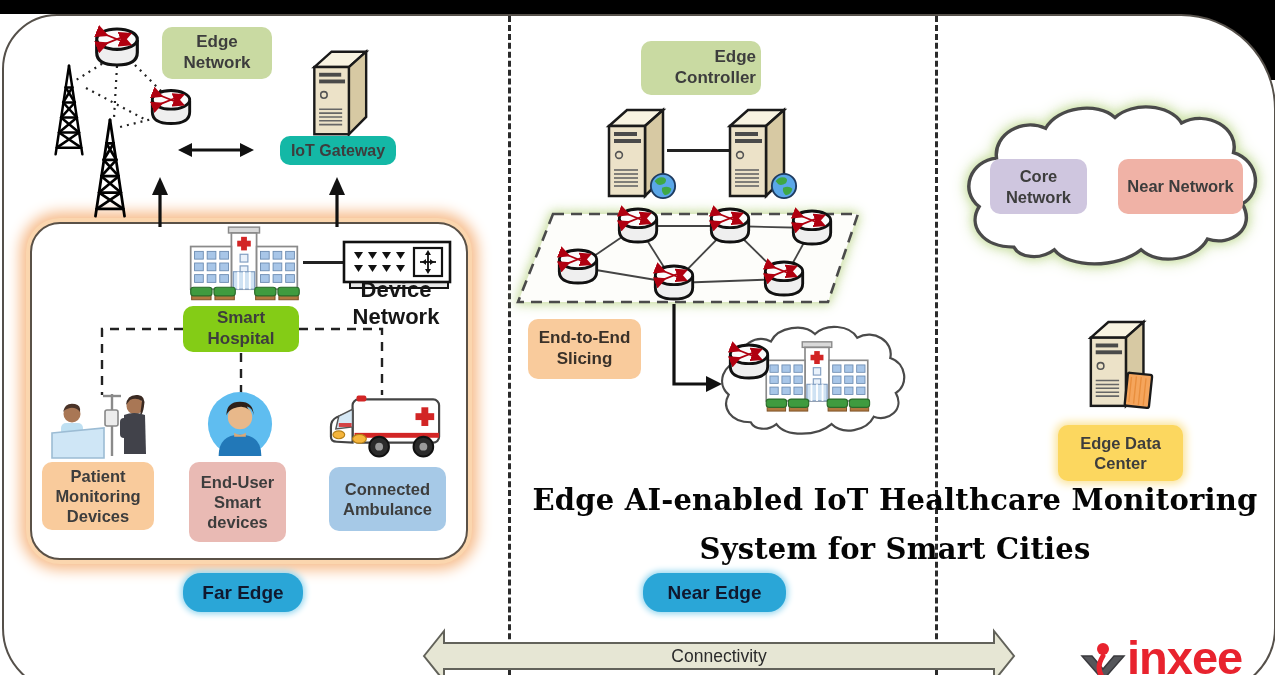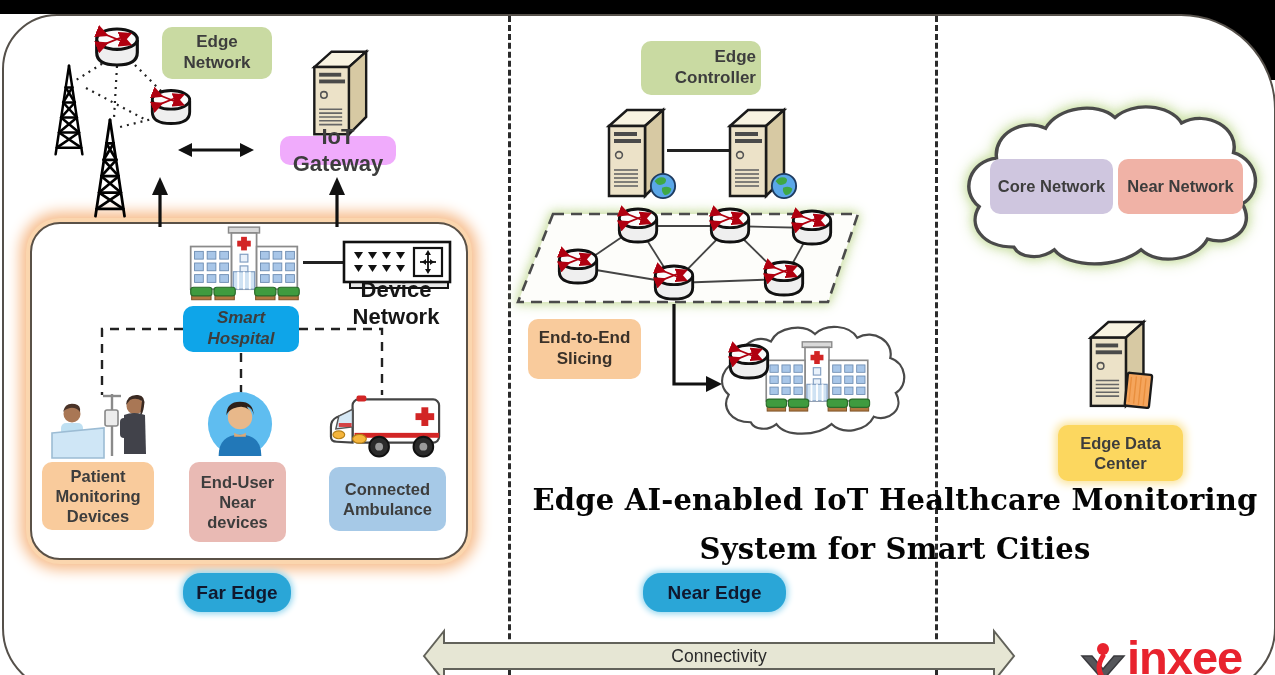--- a/index.html
+++ b/index.html
@@ -15,31 +15,31 @@
   #divider-1 { left:508px; } #divider-2 { left:935px; }
 
   
   .lbl { position:absolute; display:flex; align-items:center; justify-content:center; text-align:center;
     border-radius:10px; font-weight:600; color:#3d3d3d; line-height:1.22; z-index:6; padding:2px 5px; }
   .pill { position:absolute; display:flex; align-items:center; justify-content:center; border-radius:18px;
     background:#2aa6d7; color:#10182e; font-weight:700; font-size:19px; z-index:6;
     box-shadow:0 0 6px 2px #93d6ef; }
 
   #edge-network-label   { left:162px;  top:27px;  width:110px; height:52px; background:#c9daa2; font-size:17px; }
-  #iot-gateway-label    { left:280px;  top:136px; width:116px; height:29px; background:#f0abfc; font-size:22px; }
-  #smart-hospital-label { left:183px;  top:306px; width:116px; height:46px; background:#0ea5e9; font-size:17px;font-style:italic; }
+  #iot-gateway-label    { left:280px;  top:136px; width:116px; height:29px; background:#14b8a6; font-size:16px; }
+  #smart-hospital-label { left:183px;  top:306px; width:116px; height:46px; background:#84cc16; font-size:17px; }
   #device-network-label { left:326px;  top:293px; width:140px; height:22px; background:transparent; color:#161616; font-size:22px; }
   #patient-label        { left:42px;   top:462px; width:112px; height:68px; background:#f9cb9c; font-size:16.5px; }
   #enduser-label        { left:189px;  top:462px; width:97px;  height:80px; background:#e9bab4; font-size:16.5px; }
   #ambulance-label      { left:329px;  top:467px; width:117px; height:64px; background:#a6c9e7; font-size:16.5px; }
-  #far-edge-pill        { left:183px;  top:573px; width:108px; height:39px; }
+  #far-edge-pill        { left:183px;  top:573px; width:120px; height:39px; }
   #near-edge-pill       { left:643px;  top:573px; width:143px; height:39px; }
   #edge-controller-label{ left:641px;  top:41px;  width:120px; height:54px; background:#c9daa2; font-size:17px;text-align:right; }
   #slicing-label        { left:528px;  top:319px; width:113px; height:60px; background:#f9cb9c; font-size:17px; color:#3a3129; }
-  #core-label           { left:990px;  top:159px; width:123px; height:55px; background:#cfc6df; font-size:16.5px; }
+  #core-label           { left:990px;  top:159px; width:97px; height:55px; background:#cfc6df; font-size:16.5px; }
   #deep-label           { left:1118px; top:159px; width:125px; height:55px; background:#f0b2a6; font-size:16.5px; }
   #edc-label            { left:1058px; top:425px; width:125px; height:56px; background:#fcd75f; font-size:16.5px;
                           box-shadow:0 0 8px 3px #fbe49b; }
 
   
   .orange-box { position:absolute; left:30px; top:222px; width:438px; height:338px; background:#fff;
     border:2.5px solid #5a5147; border-radius:30px; z-index:5;
     box-shadow:0 0 0 4px #fbd6ae, 0 0 14px 10px #f7bd8d; }
   .icon { position:absolute; z-index:6; }
   .conn { position:absolute; background:#222; z-index:5; }
@@ -285,21 +285,21 @@
 </svg>
 <div class="lbl" id="patient-label">Patient Monitoring Devices</div>
 
 <svg class="icon" id="avatar" viewBox="0 0 70 70">
   <circle cx="35" cy="35" r="33" fill="#5fbdf0"></circle>
   <path d="M13,68 Q13,46 35,46 Q57,46 57,68 Z" fill="#2278b8"></path>
   <circle cx="35" cy="28" r="12.5" fill="#e8b88a"></circle>
   <path d="M21,26 Q21,12 35,12 Q49,12 49,26 Q48,18 42,17 Q46,24 44,20 Q38,15 28,19 Q23,21 21,26 Z" fill="#2e2019"></path>
   <path d="M29,44 Q35,48 41,44 L41,48 L29,48 Z" fill="#d9a877"></path>
 </svg>
-<div class="lbl" id="enduser-label">End-User Near devices</div>
+<div class="lbl" id="enduser-label">End-User Smart devices</div>
 
 <svg class="icon" id="ambulance" viewBox="0 0 120 75">
   <rect x="26" y="12" width="88" height="44" rx="6" fill="#fff" stroke="#444" stroke-width="2.2"></rect>
   <path d="M26,24 L10,30 Q4,33 4,40 L4,50 Q4,55 10,55 L26,56 Z" fill="#fff" stroke="#444" stroke-width="2.2"></path>
   <polygon points="12,29 26,22 26,40 9,42" fill="#d6e8f5" stroke="#555" stroke-width="1.5"></polygon>
   <rect x="30" y="8" width="10" height="6" rx="2" fill="#d22525"></rect>
   <rect x="96" y="20" width="7" height="19" fill="#d22525"></rect>
   <rect x="90" y="26" width="19" height="7" fill="#d22525"></rect>
   <rect x="28" y="46" width="86" height="5" fill="#d22525"></rect>
   <rect x="12" y="36" width="13" height="4" fill="#d22525" opacity="0.85"></rect>

